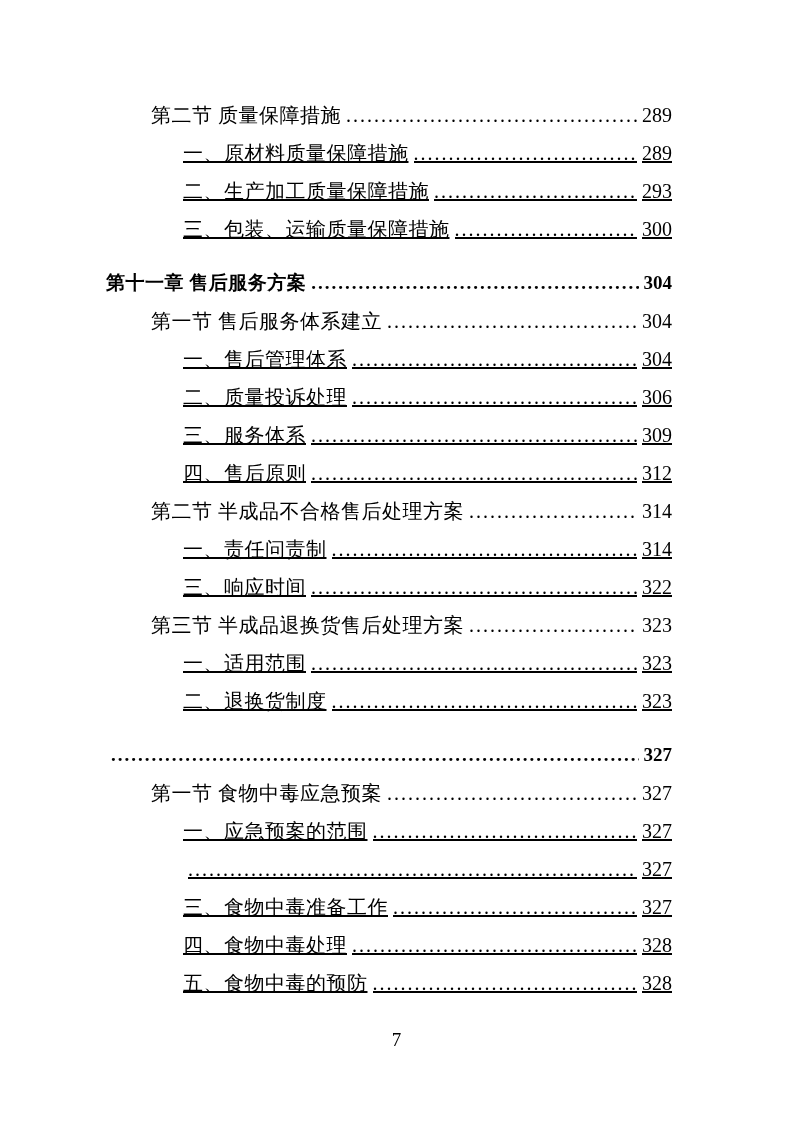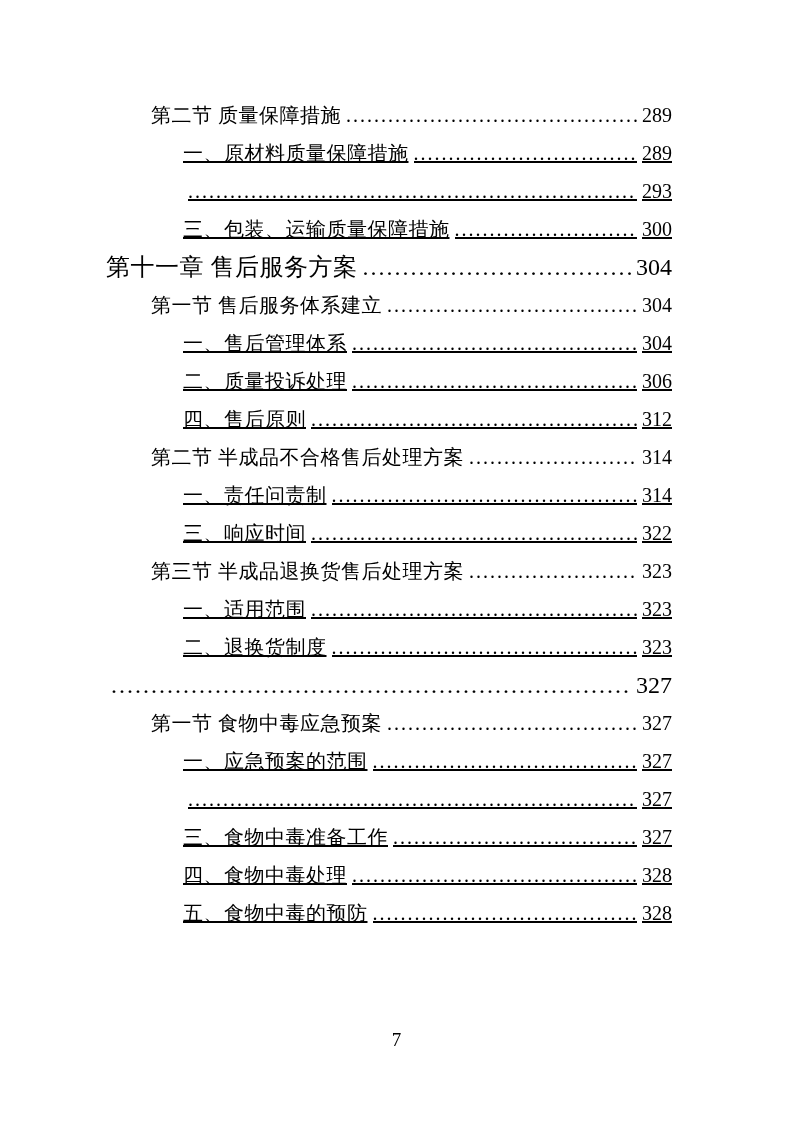--- a/index.html
+++ b/index.html
@@ -27,22 +27,23 @@
     display: flex;
     align-items: baseline;
     height: 38px;
     line-height: 38px;
     font-size: 20px;
     white-space: nowrap;
   }
   .toc-row.section { padding-left: 45px; }
   .toc-row.item    { padding-left: 77px; text-decoration: underline; }
   .toc-row.chapter {
-    font-weight: normal;
-    font-size: 24px;
+    font-weight: bold;
+    font-size: 19px;
+    margin-top: 16px;
   }
   .toc-label {
     flex: 0 0 auto;
     letter-spacing: 0.5px;
   }
   .toc-dots {
     flex: 1 1 auto;
     overflow: hidden;
     white-space: nowrap;
     margin-left: 5px;
@@ -78,20 +79,21 @@
       <span class="toc-page">289</span>
     </div>
 
     <div class="toc-row item">
       <span class="toc-label">一、原材料质量保障措施</span>
       <span class="toc-dots"></span>
       <span class="toc-page">289</span>
     </div>
 
     <div class="toc-row item">
+      <span class="toc-label">二、生产加工质量保障措施</span>
       <span class="toc-dots"></span>
       <span class="toc-page">293</span>
     </div>
 
     <div class="toc-row item">
       <span class="toc-label">三、包装、运输质量保障措施</span>
       <span class="toc-dots"></span>
       <span class="toc-page">300</span>
     </div>
 
@@ -112,20 +114,25 @@
       <span class="toc-dots"></span>
       <span class="toc-page">304</span>
     </div>
 
     <div class="toc-row item">
       <span class="toc-label">二、质量投诉处理</span>
       <span class="toc-dots"></span>
       <span class="toc-page">306</span>
     </div>
 
+    <div class="toc-row item">
+      <span class="toc-label">三、服务体系</span>
+      <span class="toc-dots"></span>
+      <span class="toc-page">309</span>
+    </div>
 
     <div class="toc-row item">
       <span class="toc-label">四、售后原则</span>
       <span class="toc-dots"></span>
       <span class="toc-page">312</span>
     </div>
 
     <div class="toc-row section">
       <span class="toc-label">第二节 半成品不合格售后处理方案</span>
       <span class="toc-dots"></span>

